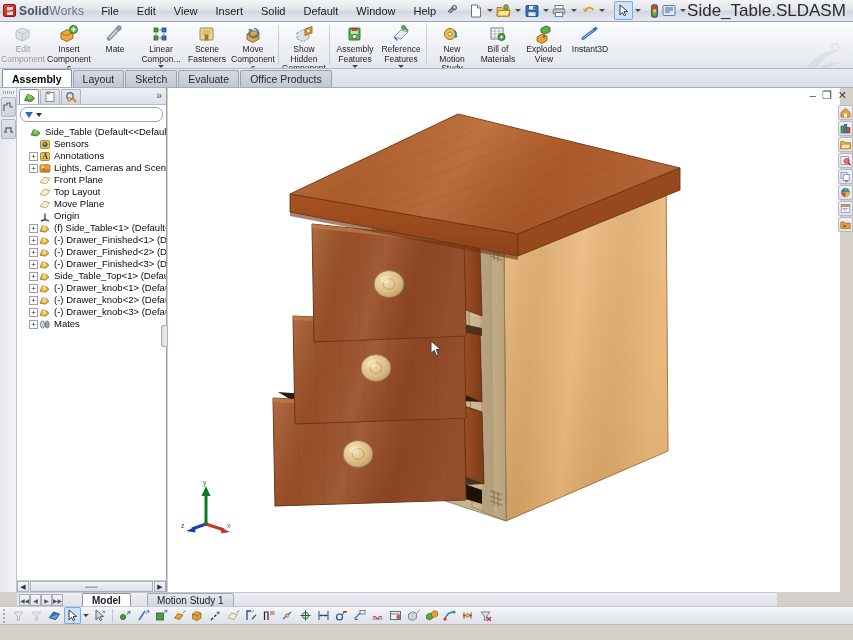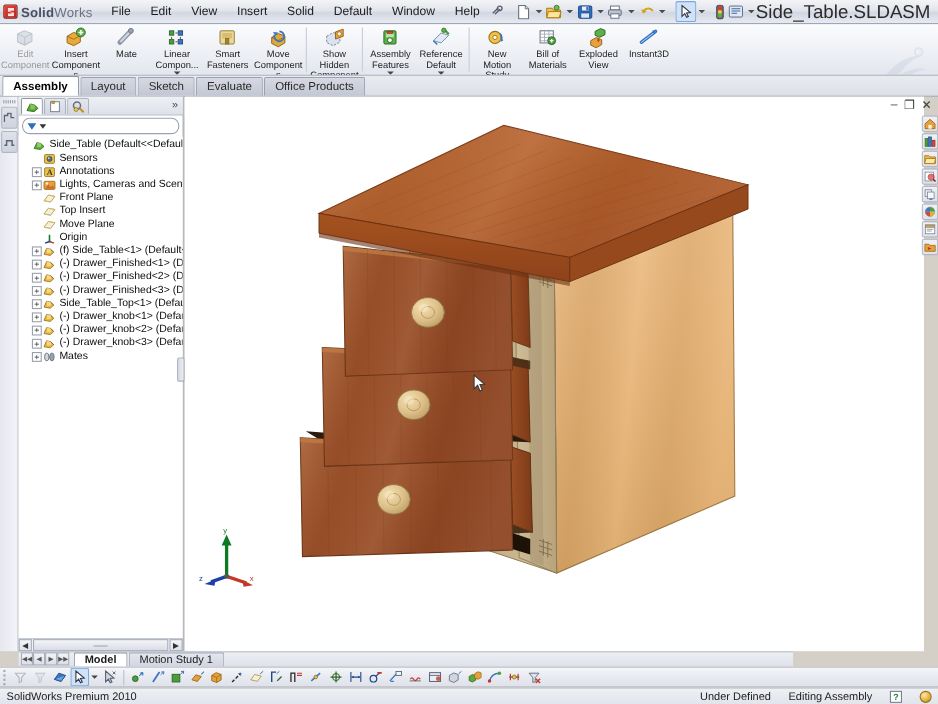--- a/index.html
+++ b/index.html
@@ -221,24 +221,24 @@
   .triad { position:absolute; left:12px; bottom:58px; width:56px; height:56px; }
 
   
   .cursor { position:absolute; left:262px; top:252px; width:12px; height:17px; z-index:9; }
 
   
   .model { position:absolute; left:100px; top:18px; width:430px; height:420px; }
 
   
   .model-tabs {
-    position:absolute; left:17px; top:592px; width:704px; height:14px;
+    position:absolute; left:17px; top:592px; width:760px; height:14px;
     background:linear-gradient(180deg,#eceef3,#dfe2ea);
     border-top:1px solid #c3c7d2;
-    display:flex; align-items:flex-start; padding-left:2px;
+    display:flex; align-items:flex-end; padding-left:2px;gap:15px;
   }
   .mt-navs { display:flex; gap:0; margin-right:4px; }
   .mt-nav { width:11px;height:12px; background:linear-gradient(180deg,#f3f4f8,#dbdee7);
      border:1px solid #a9aeba; display:flex;align-items:center;justify-content:center;font-size:6px;color:#555;}
   .mt-tab {
     height:13px; padding:0 9px; font-size:10px; line-height:13px;
     border:1px solid #a2a8b6; border-bottom:none; margin-right:1px;
     background:linear-gradient(180deg,#e4e7ee,#d1d5df); border-radius:2px 2px 0 0; color:#1b1b1b;
   }
   .mt-tab.active { background:#fff; font-weight:bold; border-color:#8d94a3; }
@@ -430,21 +430,21 @@
 Compon...</span>
           <span class="dd"></span>
         </div>
         <div class="rb-cmd">
           <span class="rb-icon"><svg width="22" height="20" viewBox="0 0 22 20">
               <rect x="4" y="4" width="13" height="12" rx="1" fill="#e9d7a2" stroke="#98822f" stroke-width=".9"></rect>
               <rect x="6" y="6" width="9" height="5" fill="#d8bf6f"></rect>
               <rect x="9" y="11" width="3" height="5" fill="#b89a3d" stroke="#7e6820" stroke-width=".7"></rect>
               <path d="M9.2 12.2h2.6M9.2 13.4h2.6M9.2 14.6h2.6" stroke="#7e6820" stroke-width=".6"></path>
             </svg></span>
-          <span class="lbl" style="white-space: pre-line;">Smart
+          <span class="lbl" style="white-space: pre-line;">Scene
 Fasteners</span>
         </div>
         <div class="rb-cmd">
           <span class="rb-icon"><svg width="22" height="20" viewBox="0 0 22 20">
               <path d="M5 10l6-3.5 6 2.2v6.2L11 18.5 5 15.5z" fill="#e0a93c" stroke="#8f6718" stroke-width=".9"></path>
               <path d="M5 10l6 2.8 6-3.6" fill="none" stroke="#8f6718" stroke-width=".8"></path>
               <path d="M12 4.5 A4.5 4.5 0 1 1 7.6 7.5" fill="none" stroke="#3d74bd" stroke-width="1.6"></path>
               <path d="M6 5l2.6 3.2L11 5.6z" fill="#3d74bd"></path>
             </svg></span>
           <span class="lbl" style="white-space: pre-line;">Move
@@ -475,21 +475,21 @@
           <span class="dd"></span>
         </div>
         <div class="rb-cmd">
           <span class="rb-icon"><svg width="22" height="20" viewBox="0 0 22 20">
               <path d="M4 13l7-7 7 2-7 7z" fill="#dfe9f5" stroke="#6e86a5" stroke-width=".9" opacity=".9"></path>
               <path d="M14 3l4 4" stroke="#4a9e3f" stroke-width="2"></path>
               <circle cx="13.5" cy="3.5" r="2" fill="#5cb24a" stroke="#2f6a22" stroke-width=".7"></circle>
               <path d="M4 13l3.5 3.5" stroke="#3d74bd" stroke-width="1.4"></path>
             </svg></span>
           <span class="lbl" style="white-space: pre-line;">Reference
-Default</span>
+Features</span>
           <span class="dd"></span>
         </div>
         <div class="rb-div"></div>
         <div class="rb-cmd">
           <span class="rb-icon"><svg width="22" height="20" viewBox="0 0 22 20">
               <circle cx="9" cy="10" r="5.5" fill="#f0c24a" stroke="#97711a" stroke-width="1"></circle>
               <circle cx="9" cy="10" r="2" fill="#fff7dd" stroke="#97711a" stroke-width=".8"></circle>
               <path d="M13.5 6.5 A6 6 0 0 1 15 12" fill="none" stroke="#3d74bd" stroke-width="1.5"></path>
               <path d="M16.8 12.4l-2.6-1.2 0 3z" fill="#3d74bd"></path>
             </svg></span>
@@ -634,21 +634,21 @@
               <path d="M1 7.5l6 1.2M5 2.3l6 1.2" stroke="#d8c268" stroke-width=".6"></path>
             </svg></span>
           <span class="tlabel">Front Plane</span>
         </div>
         <div class="tnode" style="padding-left: 12px;">
           <span class="texp none"></span>
           <span class="ticon"><svg width="12" height="11" viewBox="0 0 12 11">
               <path d="M1 7.5l4-5.2 6 1.2-4 5.2z" fill="#f3efdc" stroke="#b39b3e" stroke-width=".8"></path>
               <path d="M1 7.5l6 1.2M5 2.3l6 1.2" stroke="#d8c268" stroke-width=".6"></path>
             </svg></span>
-          <span class="tlabel">Top Insert</span>
+          <span class="tlabel">Top Layout</span>
         </div>
         <div class="tnode" style="padding-left: 12px;">
           <span class="texp none"></span>
           <span class="ticon"><svg width="12" height="11" viewBox="0 0 12 11">
               <path d="M1 7.5l4-5.2 6 1.2-4 5.2z" fill="#f3efdc" stroke="#b39b3e" stroke-width=".8"></path>
               <path d="M1 7.5l6 1.2M5 2.3l6 1.2" stroke="#d8c268" stroke-width=".6"></path>
             </svg></span>
           <span class="tlabel">Move Plane</span>
         </div>
         <div class="tnode" style="padding-left: 12px;">
@@ -1299,23 +1299,14 @@
       <div class="bt-btn">
         <span style="display: flex;">
           <svg width="13" height="13" viewBox="0 0 13 13">
             <path d="M2 3h9l-3.4 4v3.5l-2.2 1V7z" fill="#dfe5ee" stroke="#6a7280" stroke-width=".9"></path>
             <path d="M8 8l4 4M12 8l-4 4" stroke="#c0392b" stroke-width="1.3"></path>
           </svg>
         </span>
       </div>
     </div>
 
-  <div class="statusbar">
-    <span>SolidWorks Premium 2010</span>
-    <div class="sb-right">
-      <span>Under Defined</span>
-      <span>Editing Assembly</span>
-      <span class="sb-icon-q">?</span>
-      <span class="sb-coin"></span>
-    </div>
-  </div>
 
 </div>
 
 </body></html>

